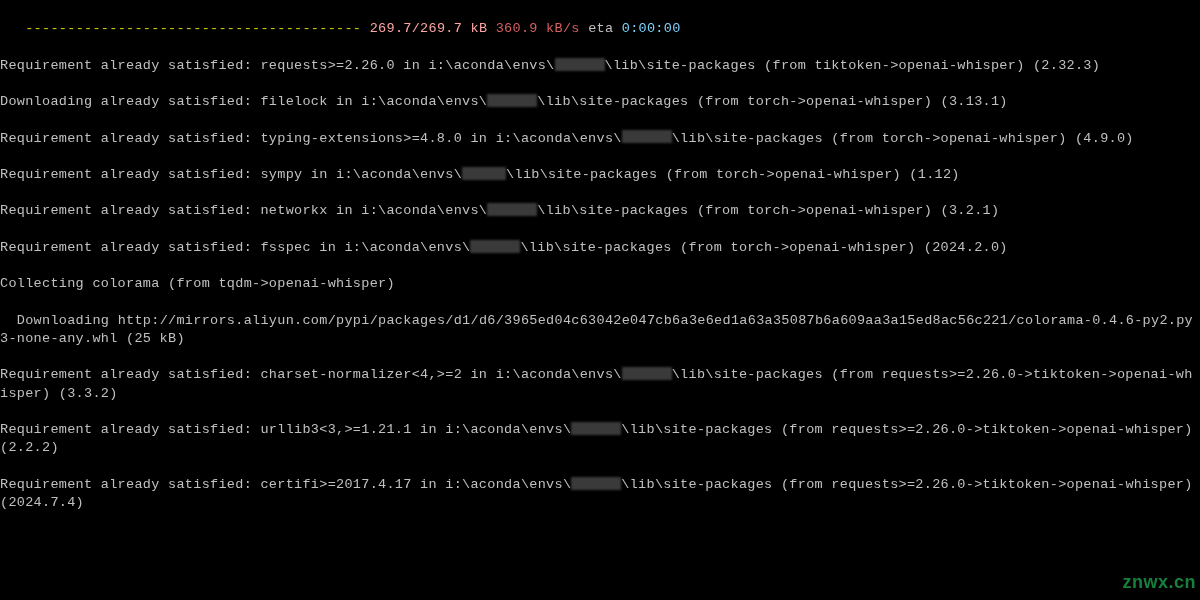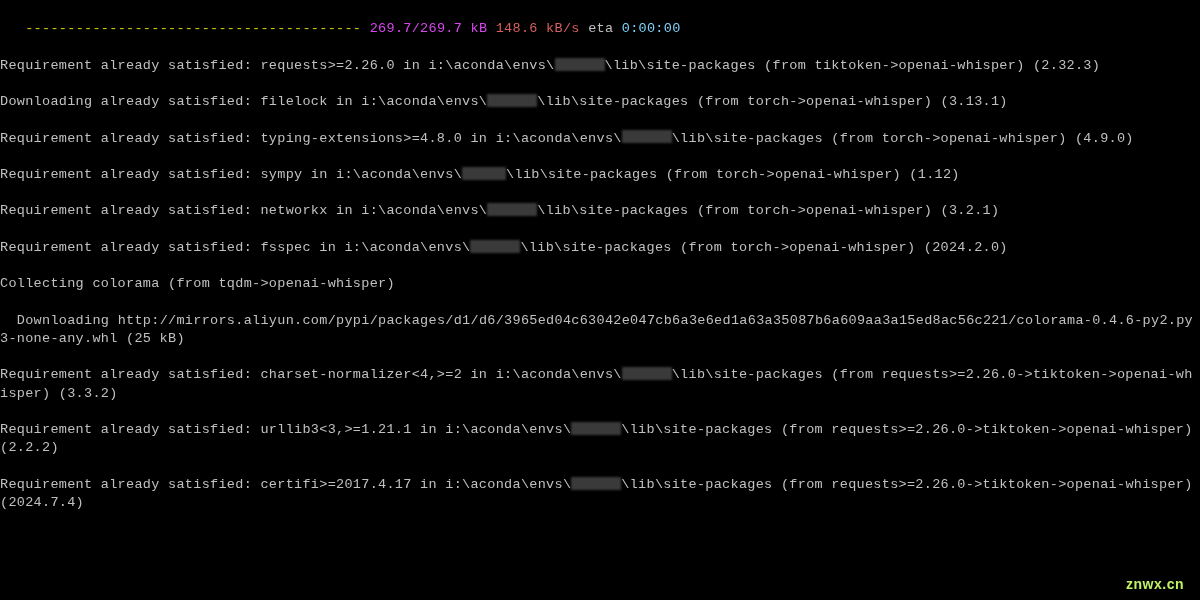--- a/index.html
+++ b/index.html
@@ -12,21 +12,21 @@
       width: 1200px;
       height: 600px;
       overflow: hidden;
       padding: 2px 0;
       letter-spacing: 0.3px;
       position: relative;
     }
     .term { white-space: pre-wrap; word-break: break-all; }
     .line { display: block; }
     .dash { color: #d7d700; }
-    .green { color: #d946ef; }
+    .green { color: #fca5a5; }
     .red { color: #d75f5f; }
     .cyan { color: #7dd3fc; }
     .censored {
       display: inline-block;
       width: 50px;
       height: 13px;
       background: #3a3a3a;
       vertical-align: middle;
       position: relative;
       top: -1px;
@@ -38,33 +38,33 @@
       height: 13px;
       background: #3a3a3a;
       vertical-align: middle;
       position: relative;
       top: -1px;
       filter: blur(1px);
     }
     .watermark {
       position: absolute;
       bottom: 6px;
-      right: 16px;
-      color: #bef264;
+      right: 4px;
+      color: #15803d;
       font-family: Arial, sans-serif;
-      font-size: 14px;
+      font-size: 18px;
       font-weight: bold;
       letter-spacing: 0.5px;
     }
   </style>
 </head>
 <body>
 
 <div class="term">
-<span class="line"><span class="dash">   ---------------------------------------- </span><span class="green">269.7/269.7 kB</span><span class="red"> 148.6 kB/s</span><span> eta </span><span class="cyan">0:00:00</span></span>
+<span class="line"><span class="dash">   ---------------------------------------- </span><span class="green">269.7/269.7 kB</span><span class="red"> 360.9 kB/s</span><span> eta </span><span class="cyan">0:00:00</span></span>
 <span class="line"><span>Requirement already satisfied: requests&gt;=2.26.0 in i:\aconda\envs\</span><span class="censored"></span><span>\lib\site-packages (from tiktoken-&gt;openai-whisper) (2.32.3)</span></span>
 <span class="line"><span>Downloading already satisfied: filelock in i:\aconda\envs\</span><span class="censored"></span><span>\lib\site-packages (from torch-&gt;openai-whisper) (3.13.1)</span></span>
 <span class="line"><span>Requirement already satisfied: typing-extensions&gt;=4.8.0 in i:\aconda\envs\</span><span class="censored"></span><span>\lib\site-packages (from torch-&gt;openai-whisper) (4.9.0)</span></span>
 <span class="line"><span>Requirement already satisfied: sympy in i:\aconda\envs\</span><span class="censored2"></span><span>\lib\site-packages (from torch-&gt;openai-whisper) (1.12)</span></span>
 <span class="line"><span>Requirement already satisfied: networkx in i:\aconda\envs\</span><span class="censored"></span><span>\lib\site-packages (from torch-&gt;openai-whisper) (3.2.1)</span></span>
 <span class="line"><span>Requirement already satisfied: fsspec in i:\aconda\envs\</span><span class="censored"></span><span>\lib\site-packages (from torch-&gt;openai-whisper) (2024.2.0)</span></span>
 <span class="line">Collecting colorama (from tqdm-&gt;openai-whisper)</span>
 <span class="line">  Downloading http://mirrors.aliyun.com/pypi/packages/d1/d6/3965ed04c63042e047cb6a3e6ed1a63a35087b6a609aa3a15ed8ac56c221/colorama-0.4.6-py2.py3-none-any.whl (25 kB)</span>
 <span class="line"><span>Requirement already satisfied: charset-normalizer&lt;4,&gt;=2 in i:\aconda\envs\</span><span class="censored"></span><span>\lib\site-packages (from requests&gt;=2.26.0-&gt;tiktoken-&gt;openai-whisper) (3.3.2)</span></span>
 <span class="line"><span>Requirement already satisfied: urllib3&lt;3,&gt;=1.21.1 in i:\aconda\envs\</span><span class="censored"></span><span>\lib\site-packages (from requests&gt;=2.26.0-&gt;tiktoken-&gt;openai-whisper) (2.2.2)</span></span>

